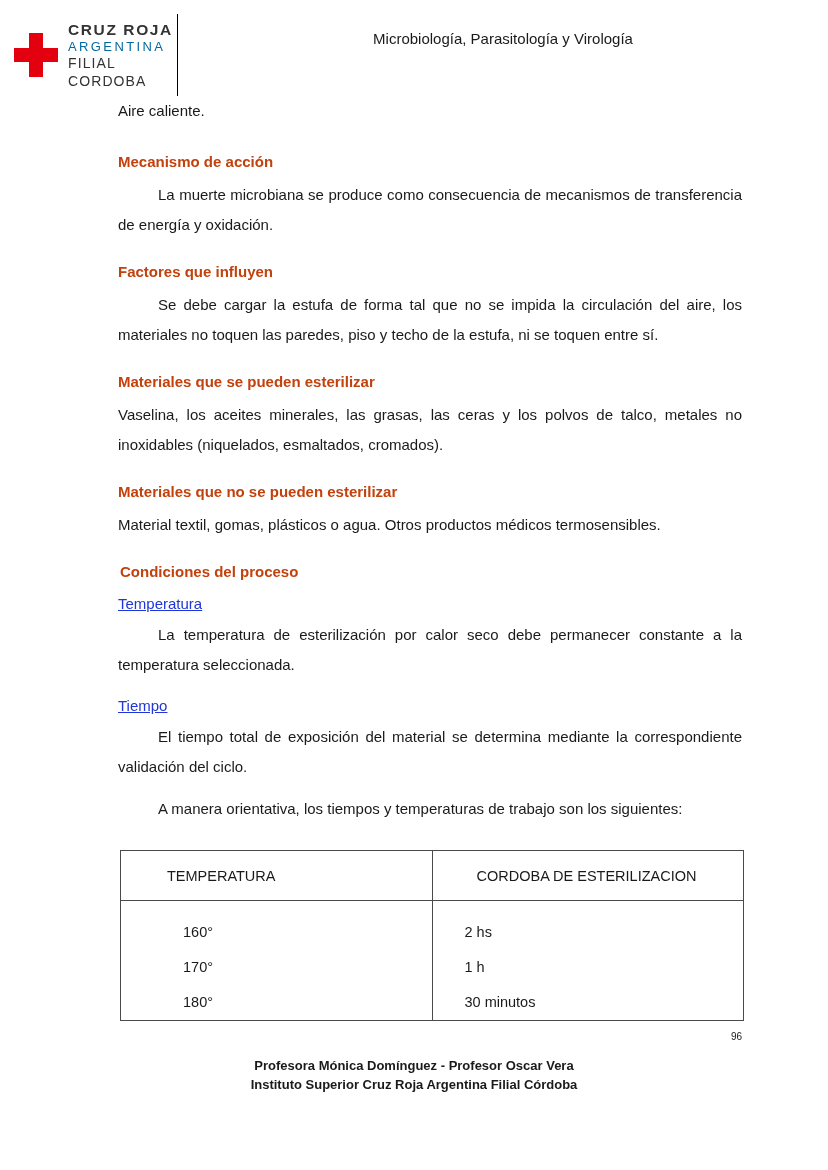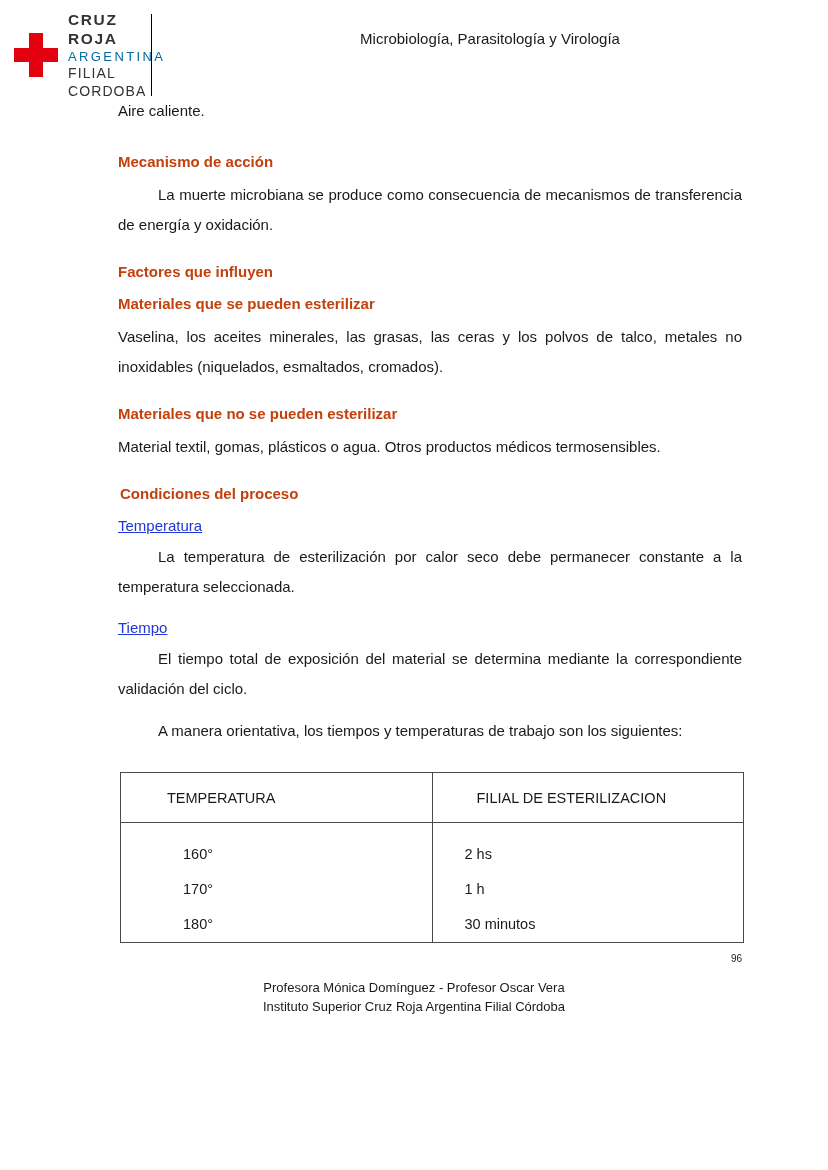--- a/index.html
+++ b/index.html
@@ -27,21 +27,21 @@
   .header {
     display: flex;
     align-items: flex-start;
     padding: 14px 0 0 0;
     height: 96px;
   }
   .logo-block {
     display: flex;
     align-items: center;
     padding-left: 14px;
-    width: 152px;
+    width: 178px;
     border-right: 1.5px solid #000;
     height: 82px;
   }
   .cross {
     position: relative;
     width: 44px;
     height: 44px;
     flex: 0 0 44px;
     margin-right: 10px;
   }
@@ -169,20 +169,21 @@
     padding: 10px 86px 0 0;
     font-size: 10px;
     color: #1a1a1a;
   }
   .footer {
     text-align: center;
     font-size: 13px;
     line-height: 19px;
     color: #1a1a1a;
     padding-top: 14px;
+    font-weight: bold;
   }
 </style>
 </head>
 <body>
 
 <div class="page">
 
   <div class="header">
     <div class="logo-block">
       <div class="cross"></div>
@@ -196,20 +197,21 @@
   </div>
 
   <div class="content">
 
     <p class="lead">Aire caliente.</p>
 
     <h2 class="sec">Mecanismo de acción</h2>
     <p class="just indent gap">La muerte microbiana se produce como consecuencia de mecanismos de transferencia de energía y oxidación.</p>
 
     <h2 class="sec">Factores que influyen</h2>
+    <p class="just indent gap">Se debe cargar la estufa de forma tal que no se impida la circulación del aire, los materiales no toquen las paredes, piso y techo de la estufa, ni se toquen entre sí.</p>
 
     <h2 class="sec">Materiales que se pueden esterilizar</h2>
     <p class="just gap">Vaselina, los aceites minerales, las grasas, las ceras y los polvos de talco, metales no inoxidables (niquelados, esmaltados, cromados).</p>
 
     <h2 class="sec">Materiales que no se pueden esterilizar</h2>
     <p class="just gap">Material textil, gomas, plásticos o agua. Otros productos médicos termosensibles.</p>
 
     <h2 class="sec cond-head">Condiciones del proceso</h2>
 
     <a class="sublink" href="#">Temperatura</a>
@@ -218,21 +220,21 @@
     <a class="sublink" href="#">Tiempo</a>
     <p class="just indent gap-sm">El tiempo total de exposición del material se determina mediante la correspondiente validación del ciclo.</p>
 
     <p class="indent">A manera orientativa, los tiempos y temperaturas de trabajo son los siguientes:</p>
 
     <div class="tbl-wrap">
       <table class="data">
         <thead>
           <tr>
             <th>TEMPERATURA</th>
-            <th class="c2">FILIAL DE ESTERILIZACION</th>
+            <th class="c2">CORDOBA DE ESTERILIZACION</th>
           </tr>
         </thead>
         <tbody>
           <tr>
             <td style="white-space: pre-line;">160°
 170°
 180°</td>
             <td class="c2" style="white-space: pre-line;">2 hs
 1 h
 30 minutos</td>

